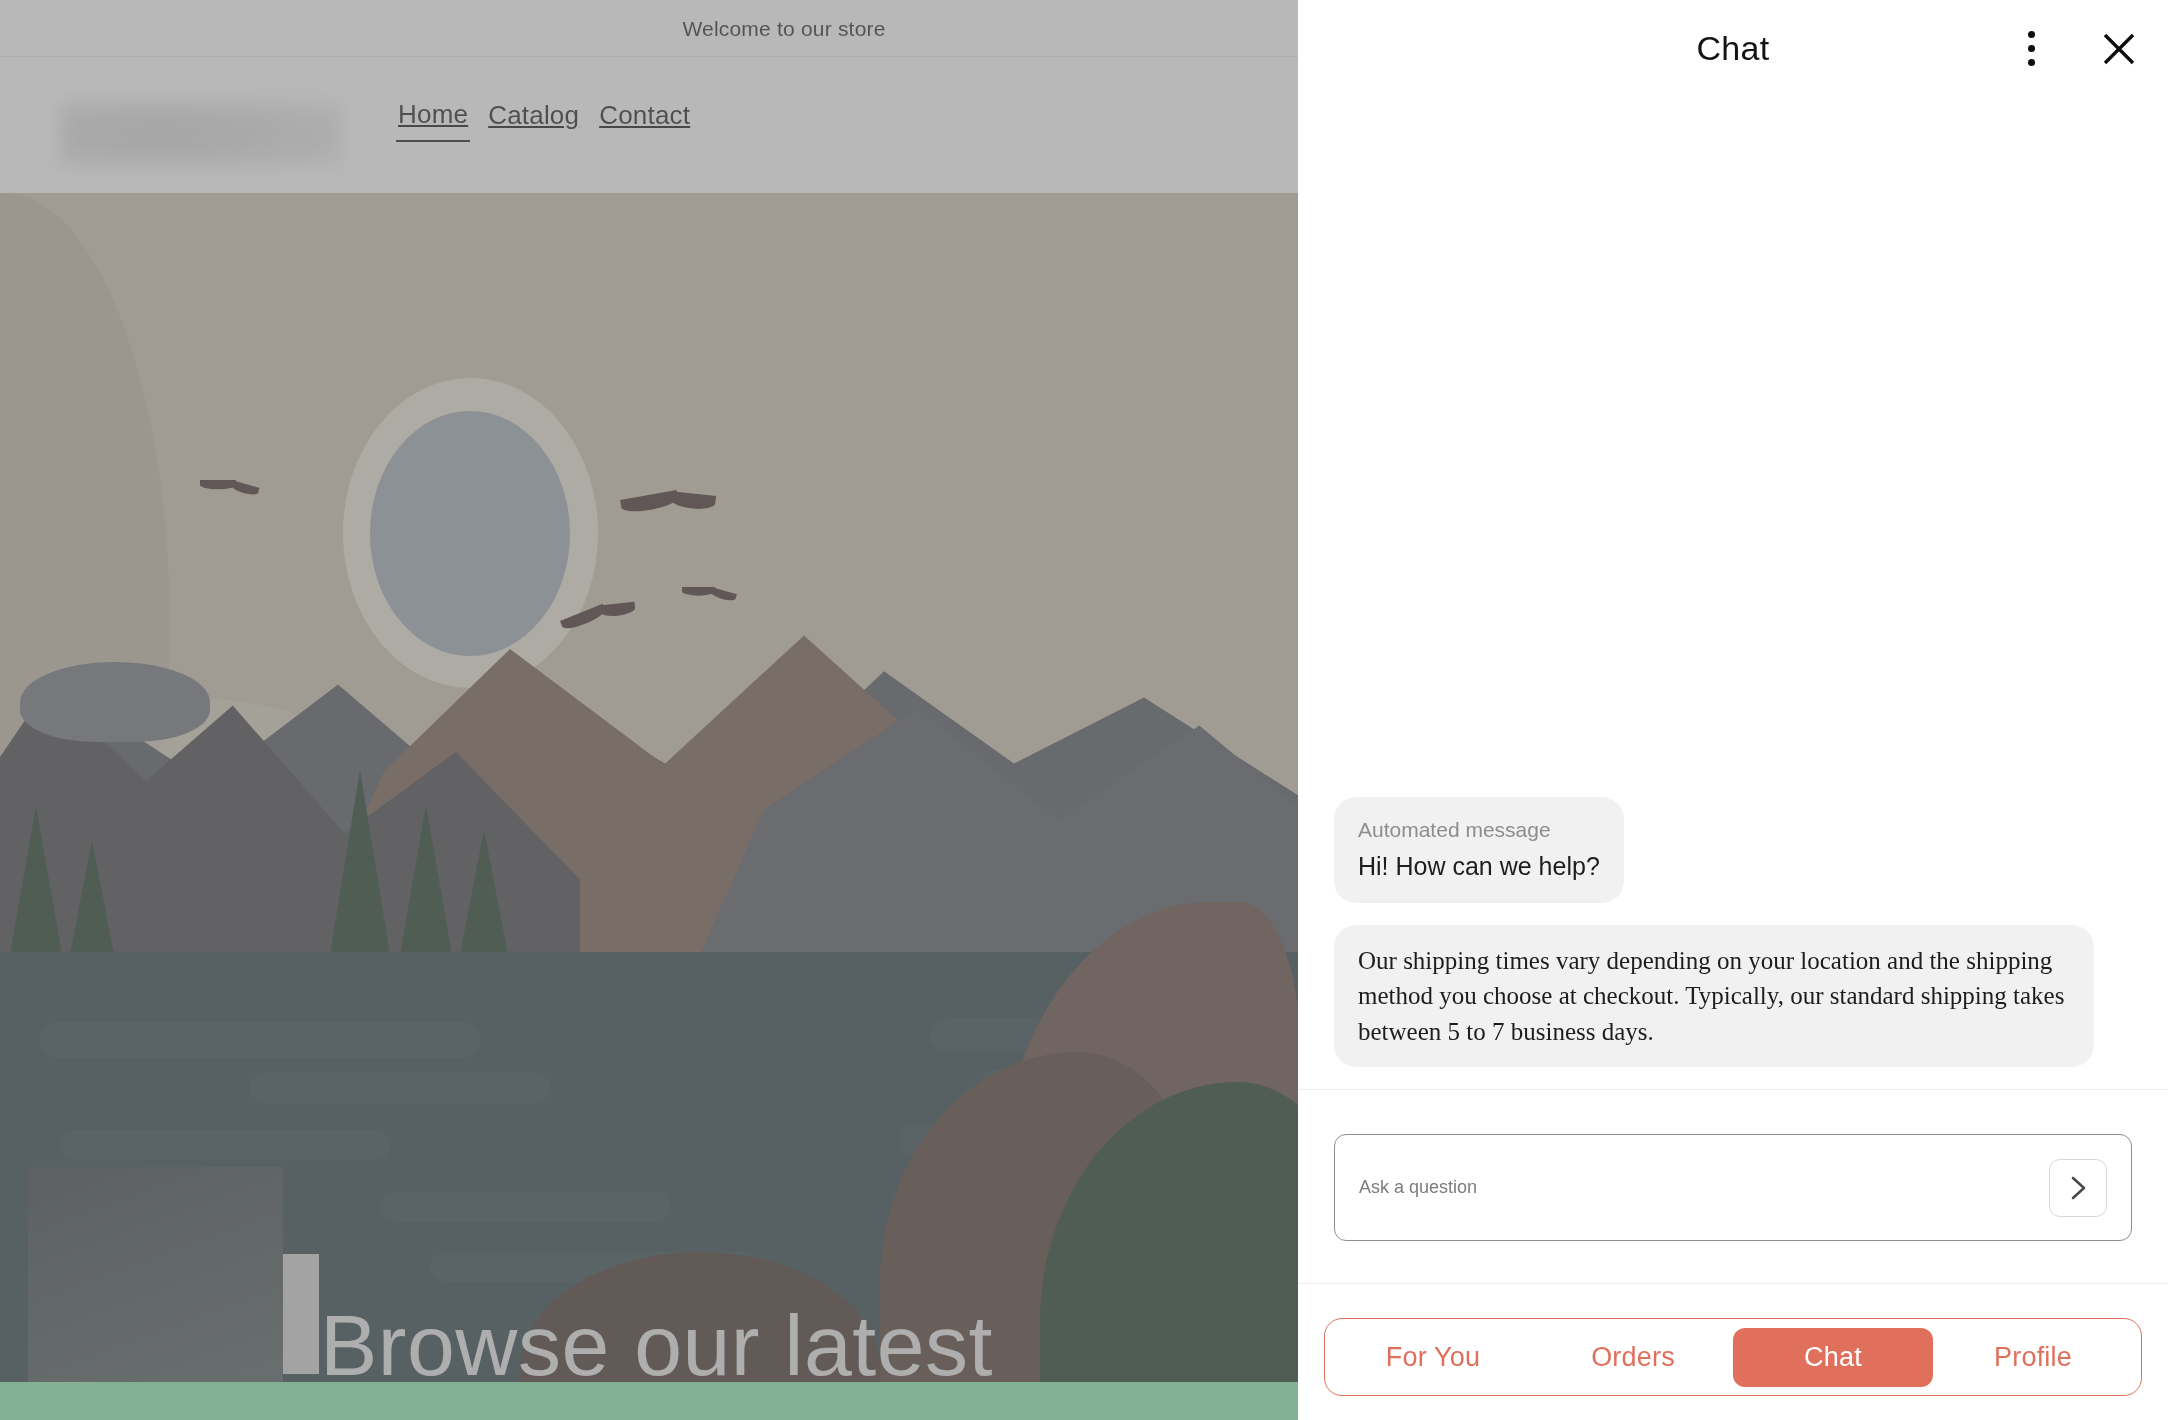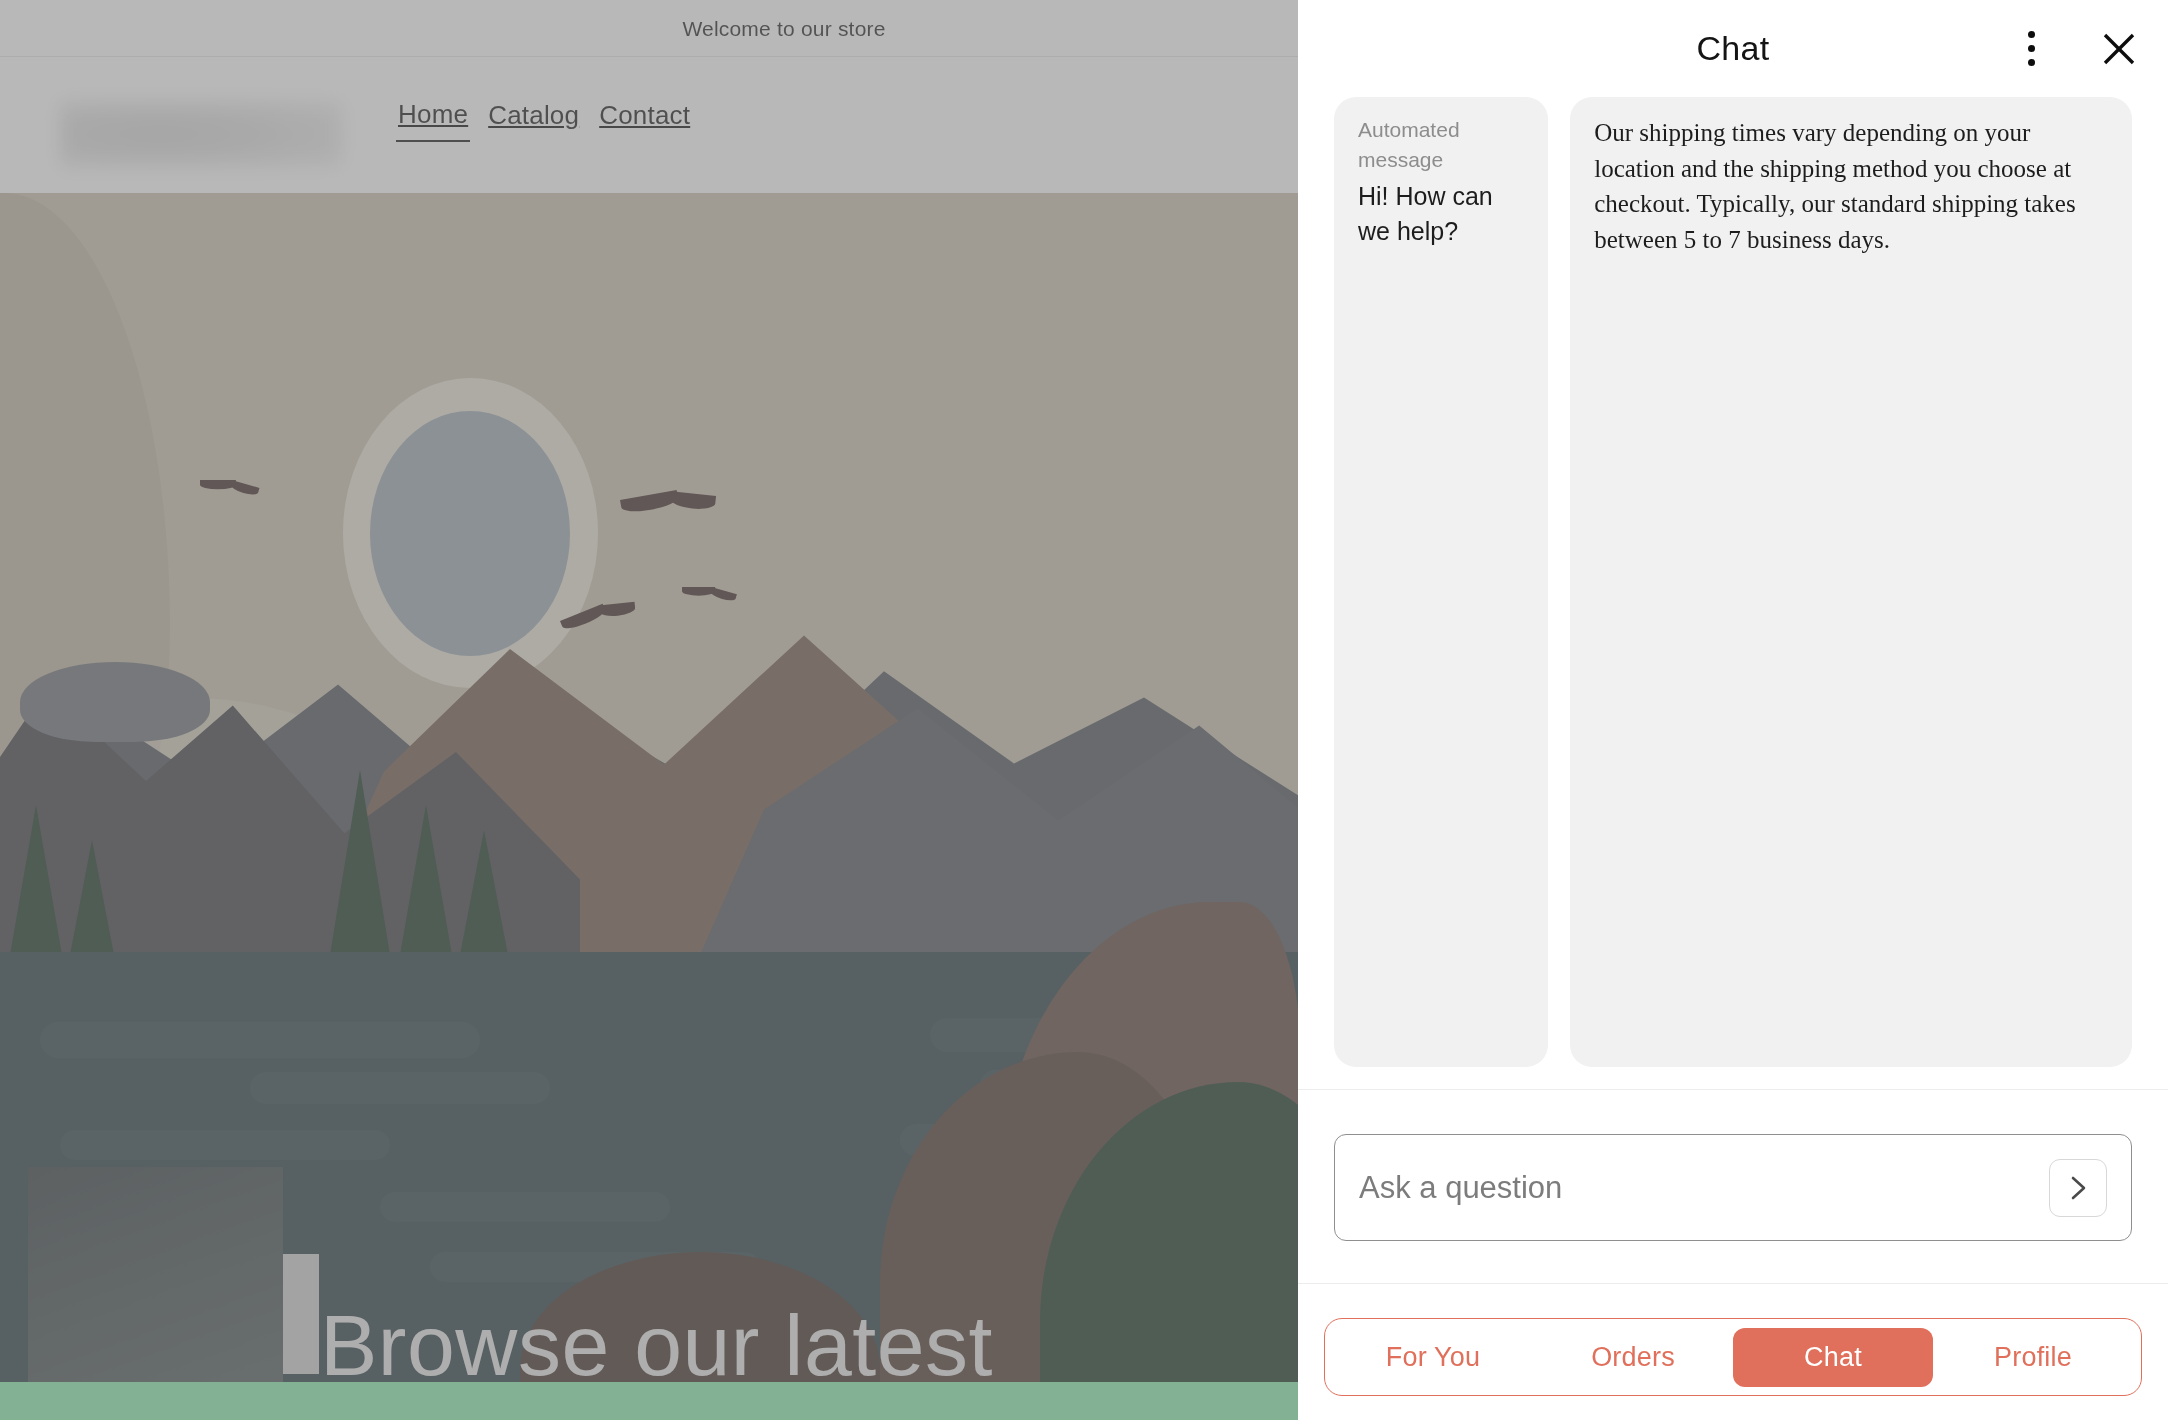--- a/index.html
+++ b/index.html
@@ -166,21 +166,21 @@
     display:flex; align-items:center; gap:42px;
   }
   .icon-btn{
     width:46px; height:46px; display:flex; align-items:center; justify-content:center;
     cursor:pointer; background:transparent; border:none;
   }
   .dots{ display:flex; flex-direction:column; gap:7px; align-items:center;}
   .dots i{ display:block; width:7px; height:7px; border-radius:50%; background:#0d0d0d;}
 
   .messages{
-    flex:1 1 auto; padding:0 36px; display:flex; flex-direction:row;
+    flex:1 1 auto; padding:0 36px; display:flex; flex-direction:column;
     justify-content:flex-end; gap:22px; padding-bottom:22px; overflow:hidden;
   }
   .msg-row{ display:flex; }
   .msg-row.left{ justify-content:flex-start; }
   .msg-row.right{ justify-content:flex-end; }
   .bubble{
     border-radius:22px; padding:18px 24px; max-width:640px;
     font-size:25px; line-height:1.42;
   }
   .bubble.bot{ background:#f1f1f1; color:#1d1d1d; }
@@ -192,21 +192,21 @@
 
   .composer-wrap{
     flex:0 0 auto; border-top:1px solid #ededed; padding:44px 36px 42px 36px;
   }
   .composer{
     position:relative; height:107px; border:1px solid #8f8f8f; border-radius:12px;
     display:flex; align-items:center; padding:0 24px; background:#fff;
   }
   .composer input{
     flex:1 1 auto; border:none; outline:none; background:transparent;
-    font-family:"Liberation Sans", sans-serif; font-size:31px; color:#2b2b2b;
+    font-family:"Liberation Sans", sans-serif; font-size:18px; color:#2b2b2b;
   }
   .composer input::placeholder{ color:#7c7c7c; }
   .send-btn{
     width:58px; height:58px; border:1px solid #d8d8d8; border-radius:11px;
     background:#fff; display:flex; align-items:center; justify-content:center;
     cursor:pointer; flex:0 0 58px;
   }
 
   .bottom-wrap{
     flex:0 0 auto; border-top:1px solid #ededed; padding:34px 26px 24px 26px;

